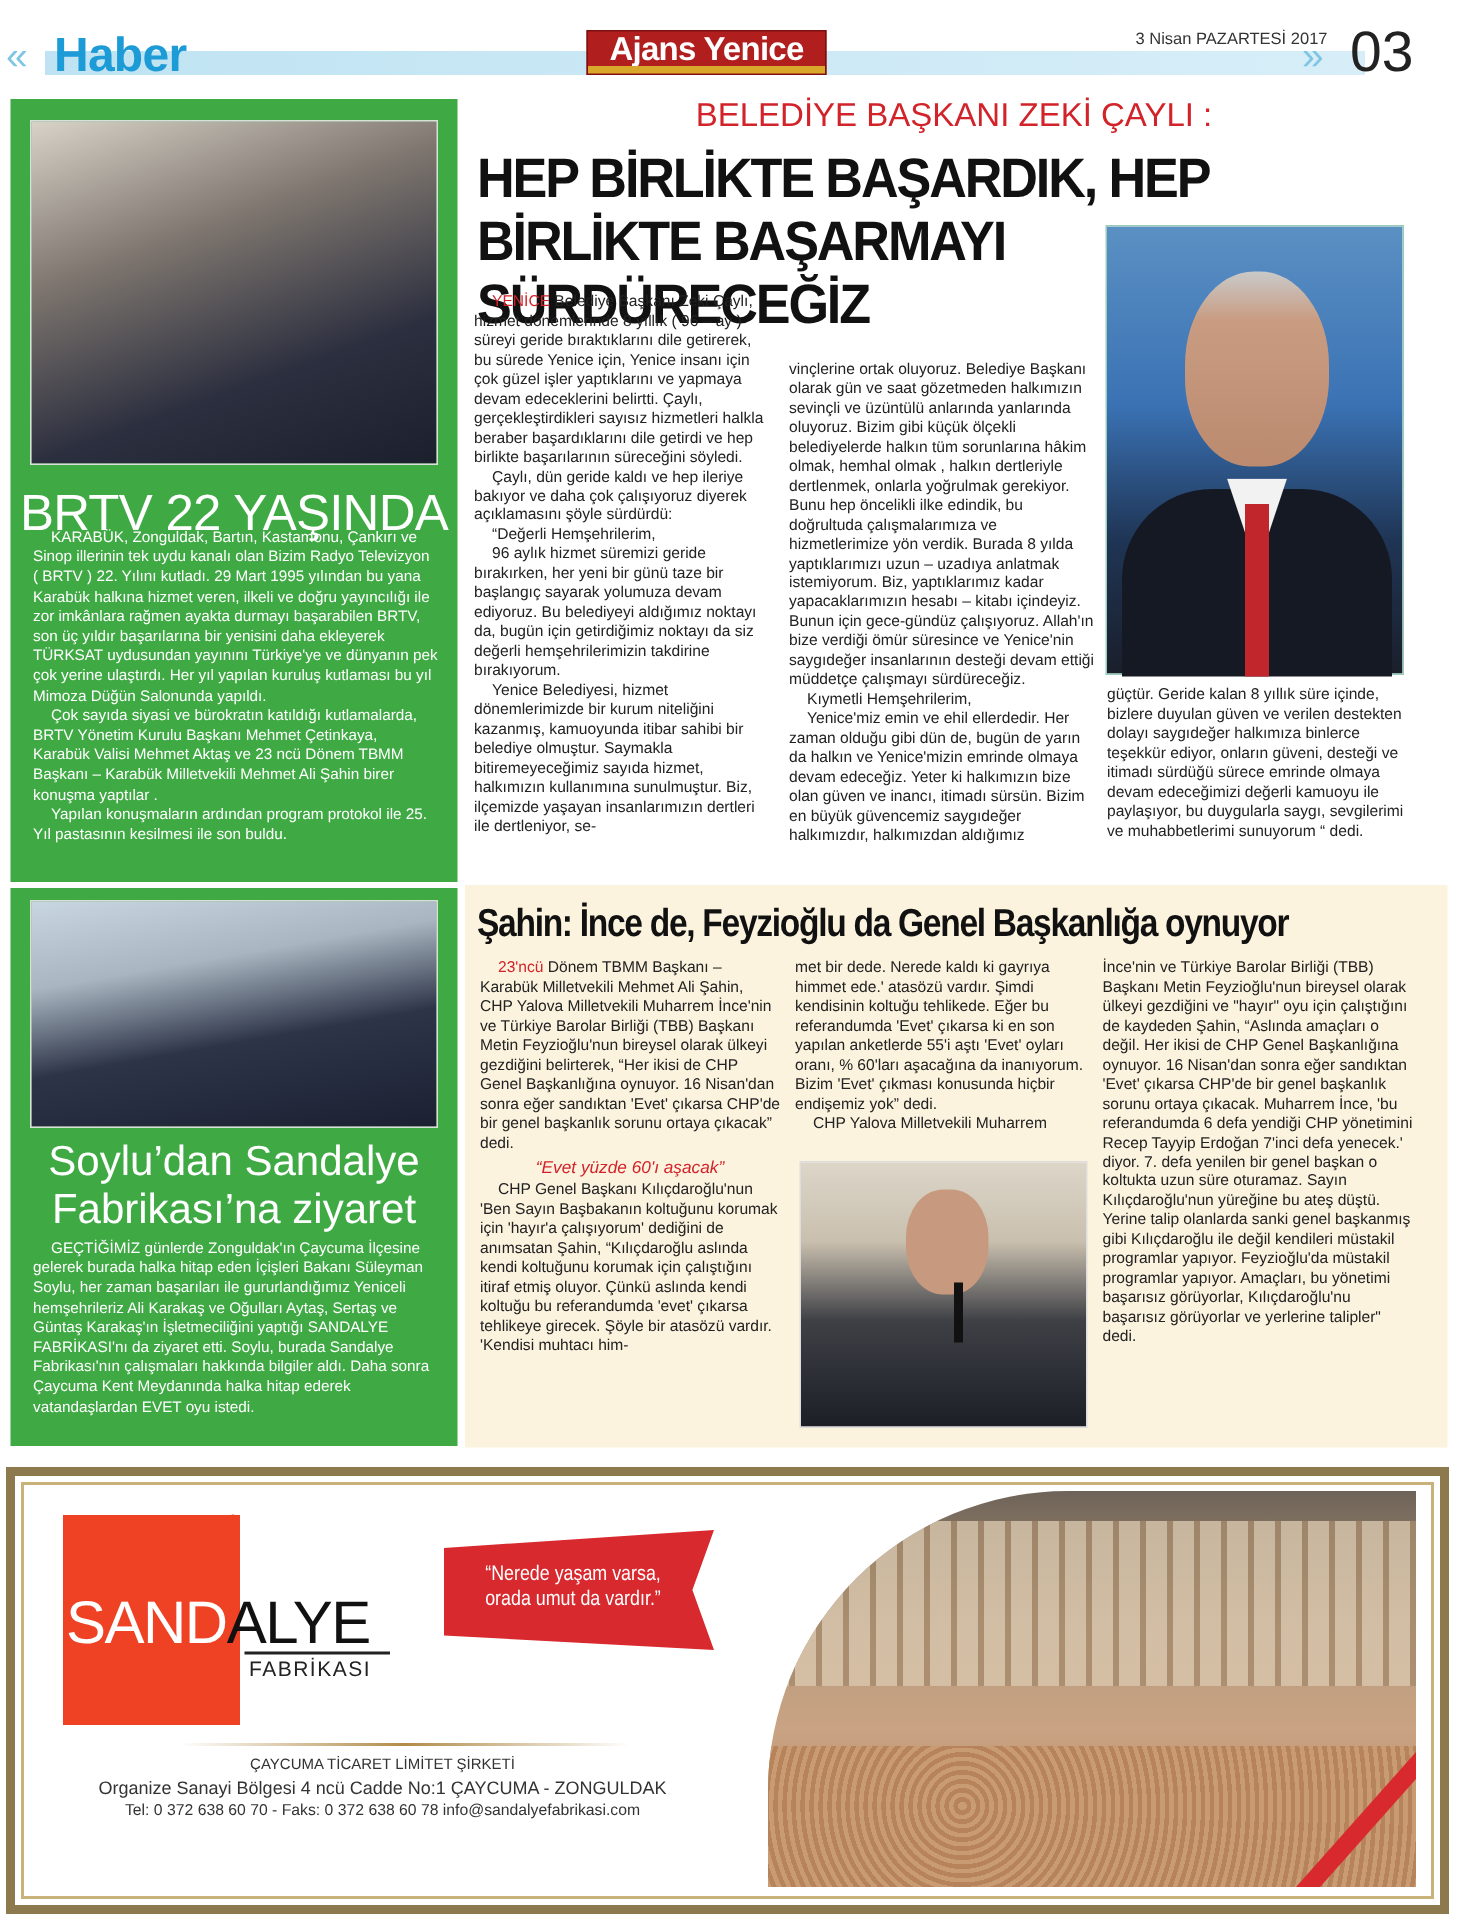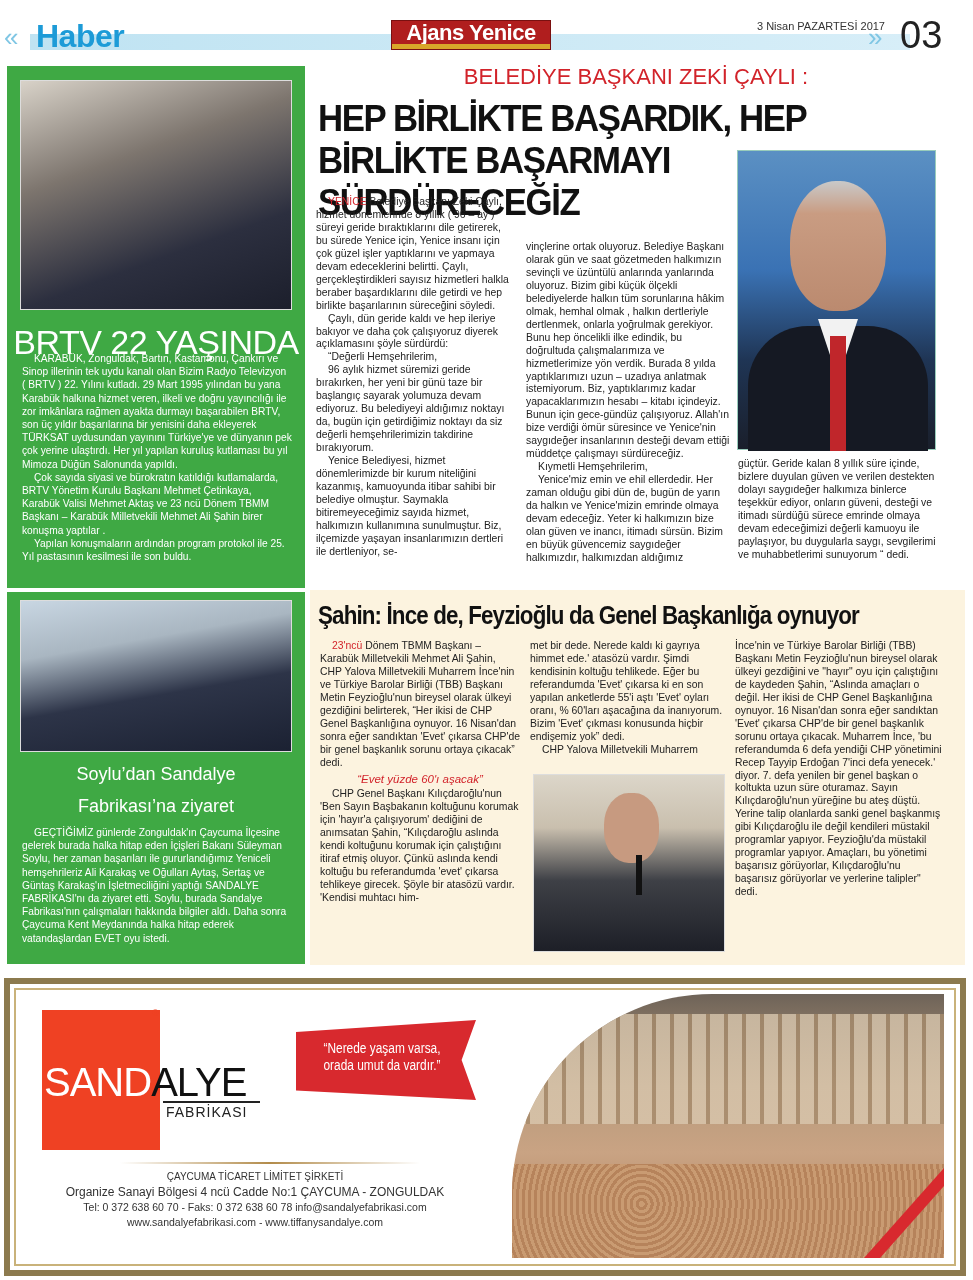--- a/index.html
+++ b/index.html
@@ -19,21 +19,21 @@
 
   
   .green { background: #3fa944; }
   .gbox1 { left: 7px; top: 66px; width: 298px; height: 522px; }
   .gbox2 { left: 7px; top: 592px; width: 298px; height: 372px; }
   .photo { background: linear-gradient(160deg, #d8d2c8 0%, #7d756e 35%, #2c2f3f 70%, #1c1f2c 100%); border: 1px solid #ddd; }
   .photo1 { left: 20px; top: 80px; width: 272px; height: 230px; }
   .photo2 { left: 20px; top: 600px; width: 272px; height: 152px; background: linear-gradient(170deg, #c8d6e2 0%, #a9b6c1 30%, #2d3448 60%, #1b2132 100%); }
   .g-title { color: #fff; text-align: center; font-weight: normal; }
   .g-title1 { left: 12px; top: 310px; width: 288px; font-size: 34px; line-height: 40px; letter-spacing: -0.5px; margin-top: 12px; }
-  .g-title2 { left: 12px; top: 758px; width: 288px; font-size: 18px; line-height: 32px; }
+  .g-title2 { left: 12px; top: 758px; width: 288px; font-size: 28px; line-height: 32px; }
   .g-body { color: #fff; font-size: 10.2px; line-height: 13.2px; text-align: left; }
   .g-body p { text-indent: 12px; }
   .g-body1 { left: 22px; top: 352px; width: 270px; }
   .g-body2 { left: 22px; top: 826px; width: 270px; }
 
   
   .kicker { left: 312px; top: 64px; width: 648px; text-align: center; color: #d2232a; font-size: 22px; letter-spacing: 0; }
   .headline { left: 318px; top: 98px; width: 650px; font-size: 37px; line-height: 42px; font-weight: bold; color: #111; letter-spacing: -1.5px; transform: scaleX(0.94); transform-origin: left; }
   .portrait { left: 737px; top: 150px; width: 199px; height: 300px; background: linear-gradient(180deg, #5b90c3 0%, #3a72b4 40%, #1f3555 70%, #1a1f2b 100%); border: 1px solid #9cb; }
   .portrait .face { position: absolute; left: 52px; top: 30px; width: 96px; height: 130px; border-radius: 48% 48% 45% 45%; background: linear-gradient(180deg, #c9c9c9 0%, #c99c82 25%, #bb8a6f 100%); }
@@ -170,14 +170,13 @@
 <div class="abs ad-photo" title="Men sitting among chairs in factory">
   <div class="rows"></div>
   <div class="floor"></div>
   <div class="ribbon"></div>
 </div>
 <div class="abs ad-divider"></div>
 <div class="abs ad-info">
   <div class="l1">ÇAYCUMA TİCARET LİMİTET ŞİRKETİ</div>
   <div class="l2">Organize Sanayi Bölgesi 4 ncü Cadde No:1 ÇAYCUMA - ZONGULDAK</div>
   <div class="l3">Tel: 0 372 638 60 70 - Faks: 0 372 638 60 78 info@sandalyefabrikasi.com</div>
-  <div class="l4">www.sandalyefabrikasi.com - www.tiffanysandalye.com</div>
 </div>
 
 </body></html>

